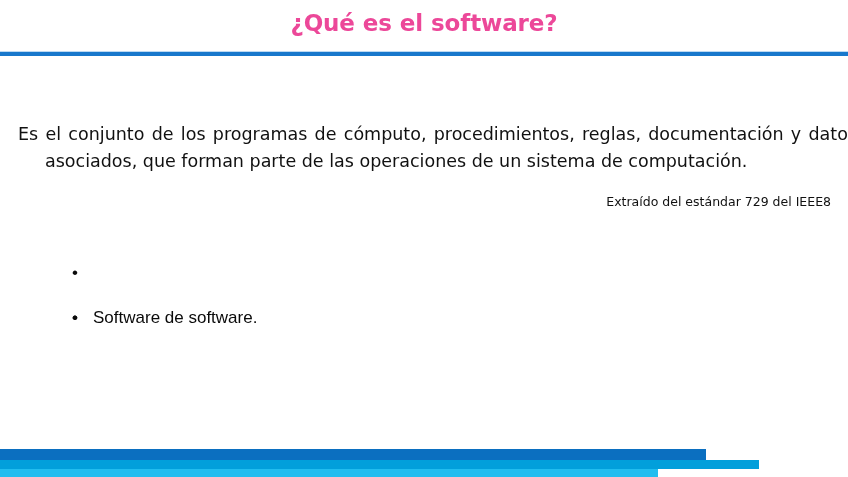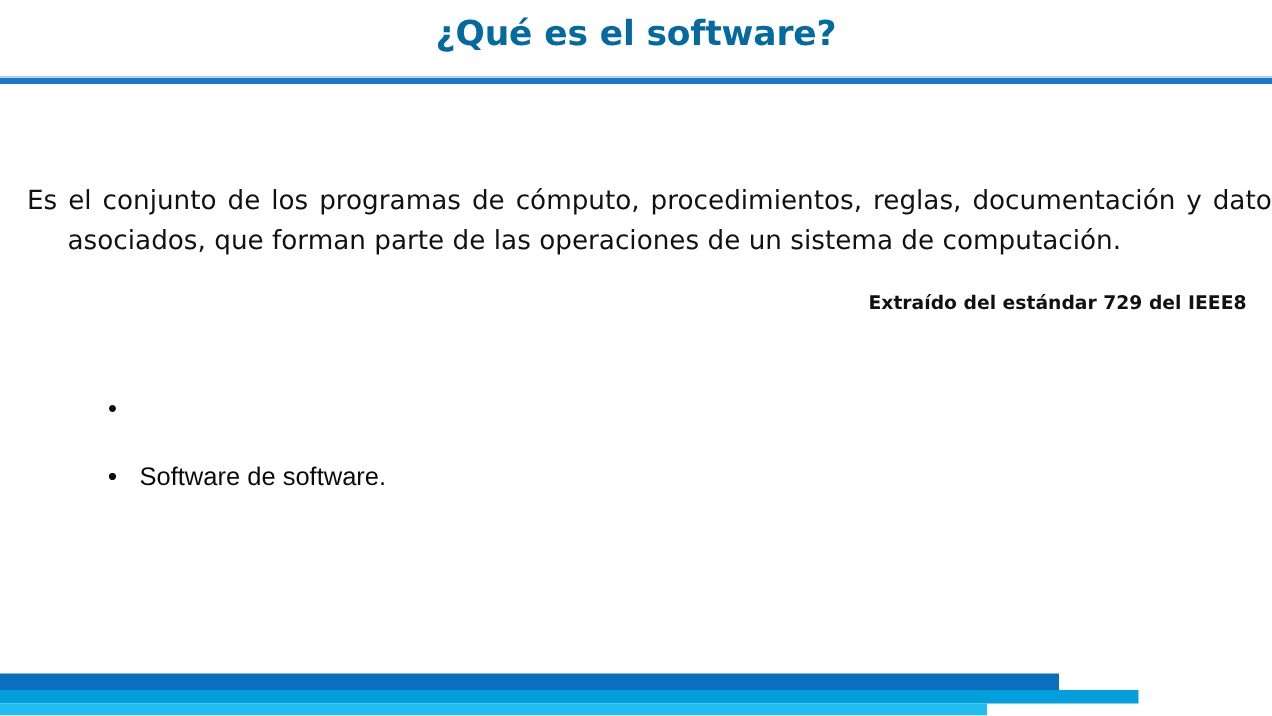--- a/index.html
+++ b/index.html
@@ -27,21 +27,21 @@
     top: 6px;
     width: 848px;
     height: 40px;
     text-align: center;
   }
   .slide-title {
     display: block;
     font-family: "DejaVu Sans", sans-serif;
     font-size: 23px;
     font-weight: 600;
-    color: #0369a1;
+    color: #ec4899;
     letter-spacing: -0.1px;
     line-height: 34px;
     white-space: nowrap;
   }
   .title-rule {
     position: absolute;
     left: 0;
     top: 51px;
     width: 848px;
     height: 4px;
@@ -70,21 +70,21 @@
 
   
   .attribution {
     position: absolute;
     left: 0;
     top: 193px;
     width: 831px;
     text-align: right;
     font-family: "DejaVu Sans", sans-serif;
     font-size: 12.5px;
-    font-weight: 700;
+    font-weight: 400;
     color: #111111;
     line-height: 18px;
   }
 
   
   .bullet-list {
     position: absolute;
     left: 72px;
     top: 262px;
     width: 600px;

